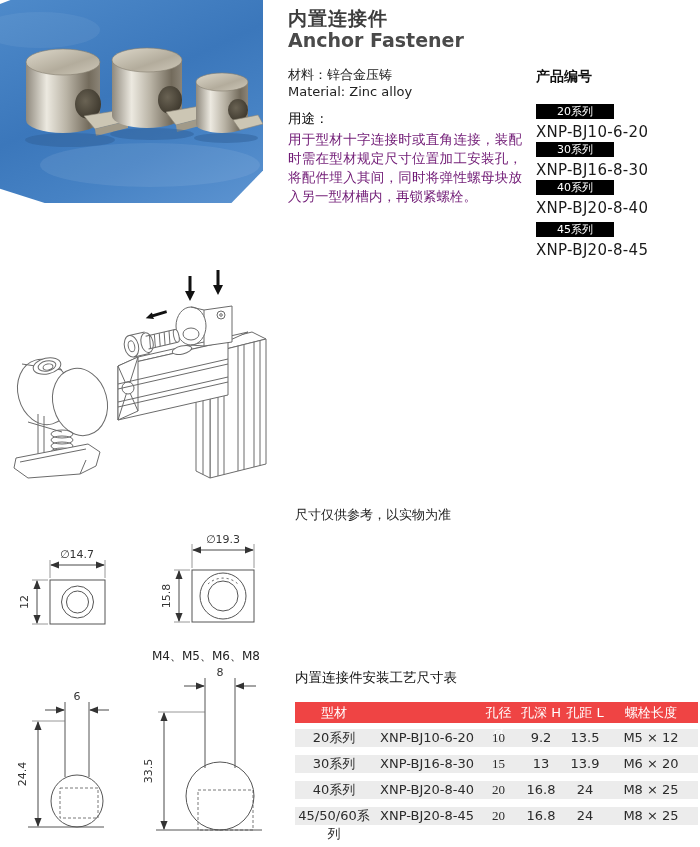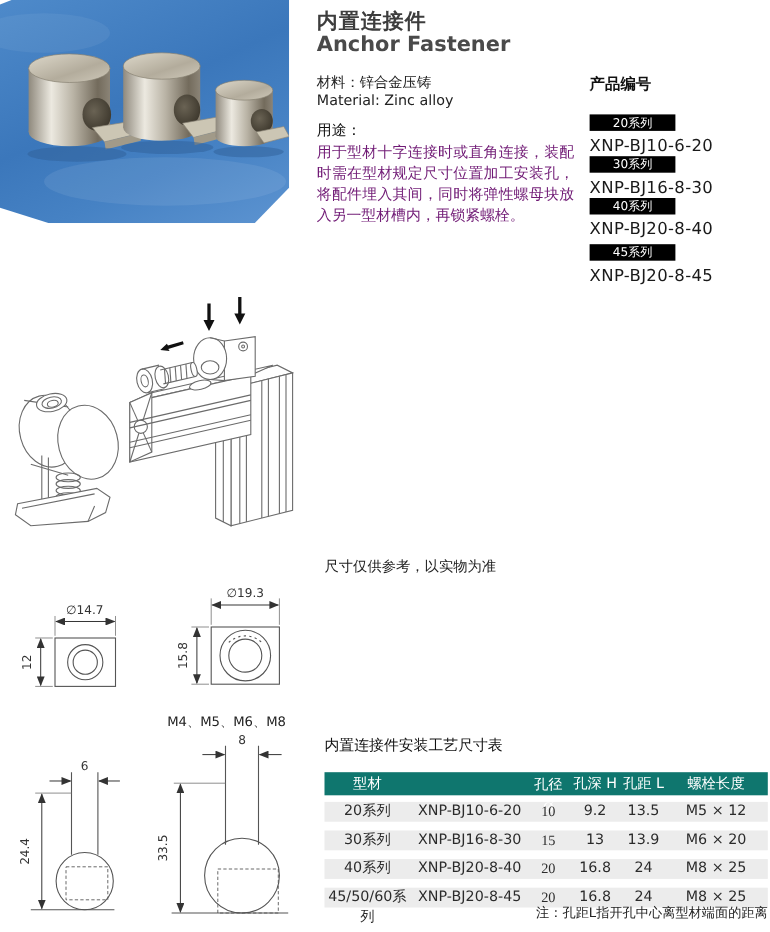--- a/index.html
+++ b/index.html
@@ -32,21 +32,21 @@
   
   svg{display:block;}
   .lineart{stroke:#6b6b6b;fill:none;stroke-width:1;}
   .dim-label{font-size:11px;fill:#333;font-family:"DejaVu Sans",sans-serif;}
   .mlabel{left:152px;top:648px;font-size:12px;font-weight:normal;color:#222;}
 
   
   .tbl-title{left:295px;top:669px;font-size:13.5px;font-weight:normal;color:#111;}
   .spec{left:295px;top:702px;width:403px;}
   .trow{display:flex;width:403px;}
-  .thead{background:#0f766e;color:#fff;height:21px;line-height:21px;font-size:13px;}
+  .thead{background:#ef4444;color:#fff;height:21px;line-height:21px;font-size:13px;}
   .tdata{background:#ececec;color:#2b2b2b;height:18px;line-height:18px;font-size:13px;margin-top:8px;}
   .tdata.first{margin-top:6px;}
   .c1{width:78px;text-align:center;}
   .c2{width:108px;text-align:center;}
   .c3{width:35px;text-align:center;font-family:Liberation Serif, serif;}
   .c4{width:50px;text-align:center;}
   .c5{width:38px;text-align:center;}
   .c6{width:94px;text-align:center;}
   .tbl-note{left:0;top:822px;width:698px;text-align:right;font-size:12px;color:#222;}
 </style>
@@ -356,15 +356,14 @@
     </div>
     <div class="trow tdata">
       <span class="c1">45/50/60系列</span>
       <span class="c2">XNP-BJ20-8-45</span>
       <span class="c3">20</span>
       <span class="c4">16.8</span>
       <span class="c5">24</span>
       <span class="c6">M8 × 25</span>
     </div>
   </div>
-  <div class="abs tbl-note">注：孔距L指开孔中心离型材端面的距离</div>
 
 </div>
 
 </body></html>

